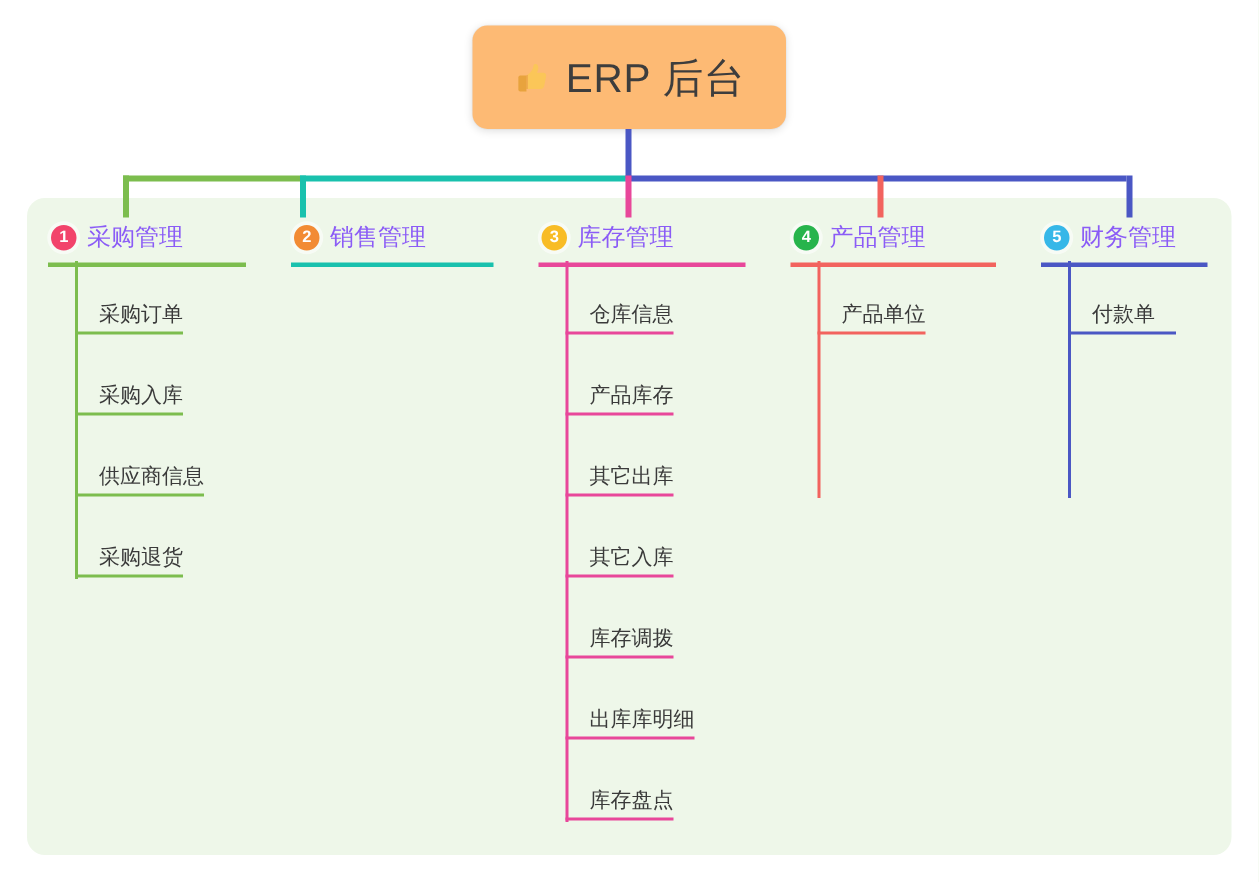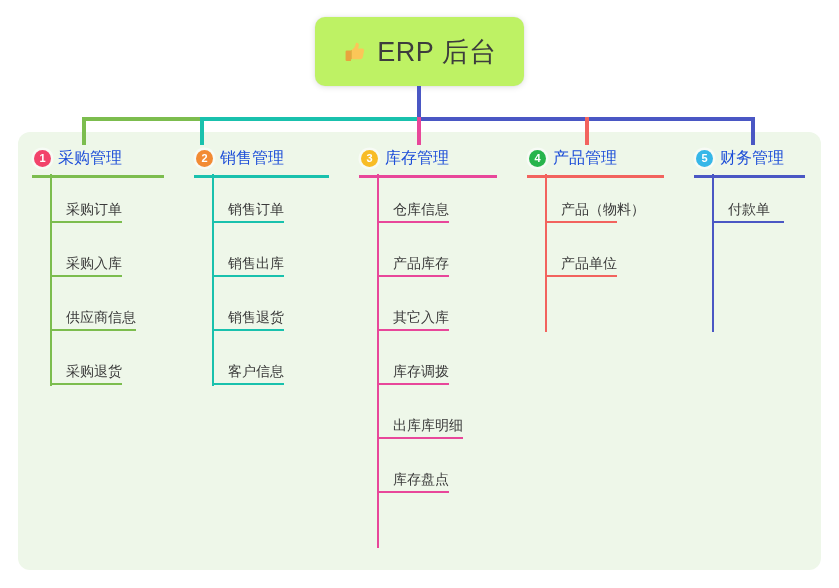--- a/index.html
+++ b/index.html
@@ -10,21 +10,21 @@
     overflow:hidden;
     position:relative;
   }
   #root{position:absolute;left:0;top:0;width:839px;height:588px;}
 
   
   .title-card{
     position:absolute;
     left:315px;top:17px;
     width:209px;height:69px;
-    background:#bef264;
+    background:#fdba74;
     border-radius:10px;
     box-shadow:0 1px 6px rgba(0,0,0,.13), 0 0 0 .5px rgba(0,0,0,.03);
     display:flex;align-items:center;justify-content:center;
     box-sizing:border-box;
   }
   .title-inner{display:flex;align-items:center;gap:9px;}
   .title-emoji{font-size:25px;line-height:1;display:block;}
   .title-emoji svg{display:block;}
   .title-text{
     font-size:27px;color:#3d3d3d;letter-spacing:.5px;
@@ -58,21 +58,21 @@
     box-sizing:border-box;
   }
   .badge{
     width:17px;height:17px;border-radius:50%;
     color:#ffffff;font-size:11px;line-height:17px;
     text-align:center;font-weight:bold;
     flex:0 0 auto;
     box-shadow:0 0 0 2.5px rgba(255,255,255,.55);
   }
   .col-title{
-    font-size:16px;color:#1d4ed8;white-space:nowrap;
+    font-size:16px;color:#8b5cf6;white-space:nowrap;
     font-family:"Liberation Sans","DejaVu Sans",sans-serif;
   }
   .head-rule{position:absolute;left:14px;height:3px;}
 
   .items{position:relative;}
   .trunk{position:absolute;left:32px;top:0;width:2px;}
   .item{
     position:relative;
     height:54px;
   }
@@ -146,57 +146,42 @@
             <div class="item-rule" style="background: rgb(124, 189, 78); width: 72px;"></div>
           </div>
         </div>
       </div>
       <div class="col" style="left: 180px; top: 145px; width: 165px;">
         <div class="col-head">
           <div class="badge" style="background: rgb(242, 139, 52);">2</div>
           <div class="col-title">销售管理</div>
         </div>
         <div class="head-rule" style="background: rgb(25, 193, 173); top: 30px; width: 135px;"></div>
-        <div class="items" style="margin-top: 3px; height: 216px;">
-          <div class="trunk" style="background: rgb(25, 193, 173); height: 212px;"></div>
-          <div class="item">
-            <div class="item-label">销售订单</div>
-            <div class="item-rule" style="background: rgb(25, 193, 173); width: 72px;"></div>
-          </div>
-          <div class="item">
-            <div class="item-label">销售出库</div>
-            <div class="item-rule" style="background: rgb(25, 193, 173); width: 72px;"></div>
-          </div>
-          <div class="item">
-            <div class="item-label">销售退货</div>
-            <div class="item-rule" style="background: rgb(25, 193, 173); width: 72px;"></div>
-          </div>
-          <div class="item">
-            <div class="item-label">客户信息</div>
-            <div class="item-rule" style="background: rgb(25, 193, 173); width: 72px;"></div>
-          </div>
-        </div>
       </div>
       <div class="col" style="left: 345px; top: 145px; width: 168px;">
         <div class="col-head">
           <div class="badge" style="background: rgb(248, 188, 38);">3</div>
           <div class="col-title">库存管理</div>
         </div>
         <div class="head-rule" style="background: rgb(232, 71, 154); top: 30px; width: 138px;"></div>
         <div class="items" style="margin-top: 3px; height: 378px;">
           <div class="trunk" style="background: rgb(232, 71, 154); height: 374px;"></div>
           <div class="item">
             <div class="item-label">仓库信息</div>
             <div class="item-rule" style="background: rgb(232, 71, 154); width: 72px;"></div>
           </div>
           <div class="item">
             <div class="item-label">产品库存</div>
             <div class="item-rule" style="background: rgb(232, 71, 154); width: 72px;"></div>
           </div>
           <div class="item">
+            <div class="item-label">其它出库</div>
+            <div class="item-rule" style="background: rgb(232, 71, 154); width: 72px;"></div>
+          </div>
+          <div class="item">
             <div class="item-label">其它入库</div>
             <div class="item-rule" style="background: rgb(232, 71, 154); width: 72px;"></div>
           </div>
           <div class="item">
             <div class="item-label">库存调拨</div>
             <div class="item-rule" style="background: rgb(232, 71, 154); width: 72px;"></div>
           </div>
           <div class="item">
             <div class="item-label">出库库明细</div>
             <div class="item-rule" style="background: rgb(232, 71, 154); width: 86px;"></div>
@@ -209,24 +194,20 @@
       </div>
       <div class="col" style="left: 513px; top: 145px; width: 167px;">
         <div class="col-head">
           <div class="badge" style="background: rgb(39, 180, 76);">4</div>
           <div class="col-title">产品管理</div>
         </div>
         <div class="head-rule" style="background: rgb(242, 99, 94); top: 30px; width: 137px;"></div>
         <div class="items" style="margin-top: 3px; height: 162px;">
           <div class="trunk" style="background: rgb(242, 99, 94); height: 158px;"></div>
           <div class="item">
-            <div class="item-label">产品（物料）</div>
-            <div class="item-rule" style="background: rgb(242, 99, 94); width: 72px;"></div>
-          </div>
-          <div class="item">
             <div class="item-label">产品单位</div>
             <div class="item-rule" style="background: rgb(242, 99, 94); width: 72px;"></div>
           </div>
         </div>
       </div>
       <div class="col" style="left: 680px; top: 145px; width: 141px;">
         <div class="col-head">
           <div class="badge" style="background: rgb(54, 183, 232);">5</div>
           <div class="col-title">财务管理</div>
         </div>

